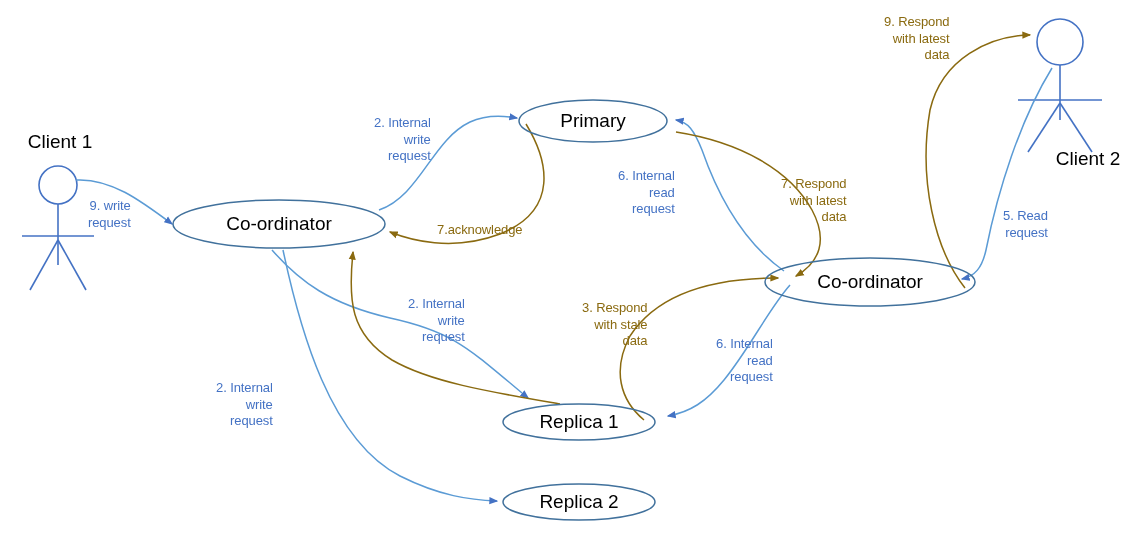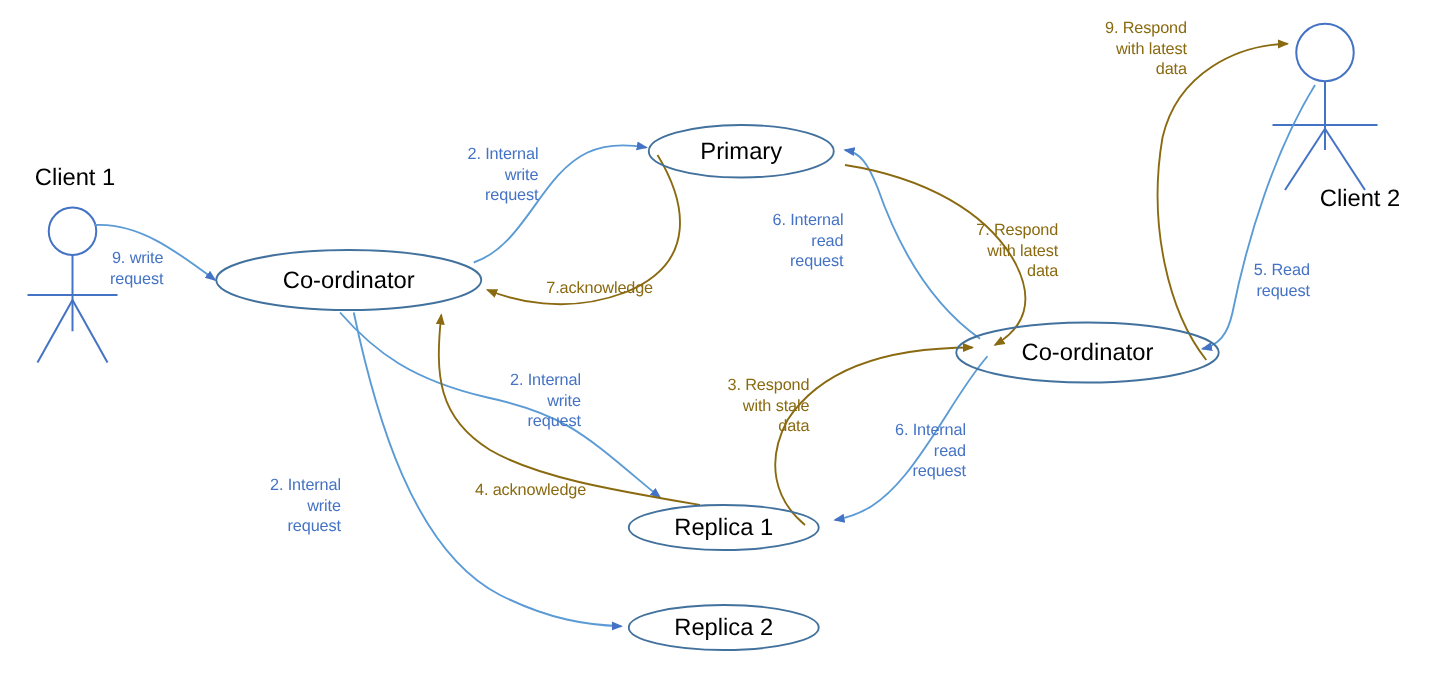--- a/index.html
+++ b/index.html
@@ -161,21 +161,20 @@
   <div class="edge-label lbl-blue" style="left:408px; top:296px;">2. Internal
 write
 request</div>
 
   <div class="edge-label lbl-blue" style="left:216px; top:380px;">2. Internal
 write
 request</div>
 
   <div class="edge-label lbl-gold" style="left:437px; top:222px;">7.acknowledge</div>
 
-  <div class="edge-label lbl-gold" style="left:380px; top:384px;">4. acknowledge</div>
 
   <div class="edge-label lbl-blue" style="left:1003px; top:192px;margin-top:16px;">5. Read
 request</div>
 
   <div class="edge-label lbl-blue" style="left:618px; top:168px;">6. Internal
 read
 request</div>
 
   <div class="edge-label lbl-blue" style="left:716px; top:336px;">6. Internal
 read

